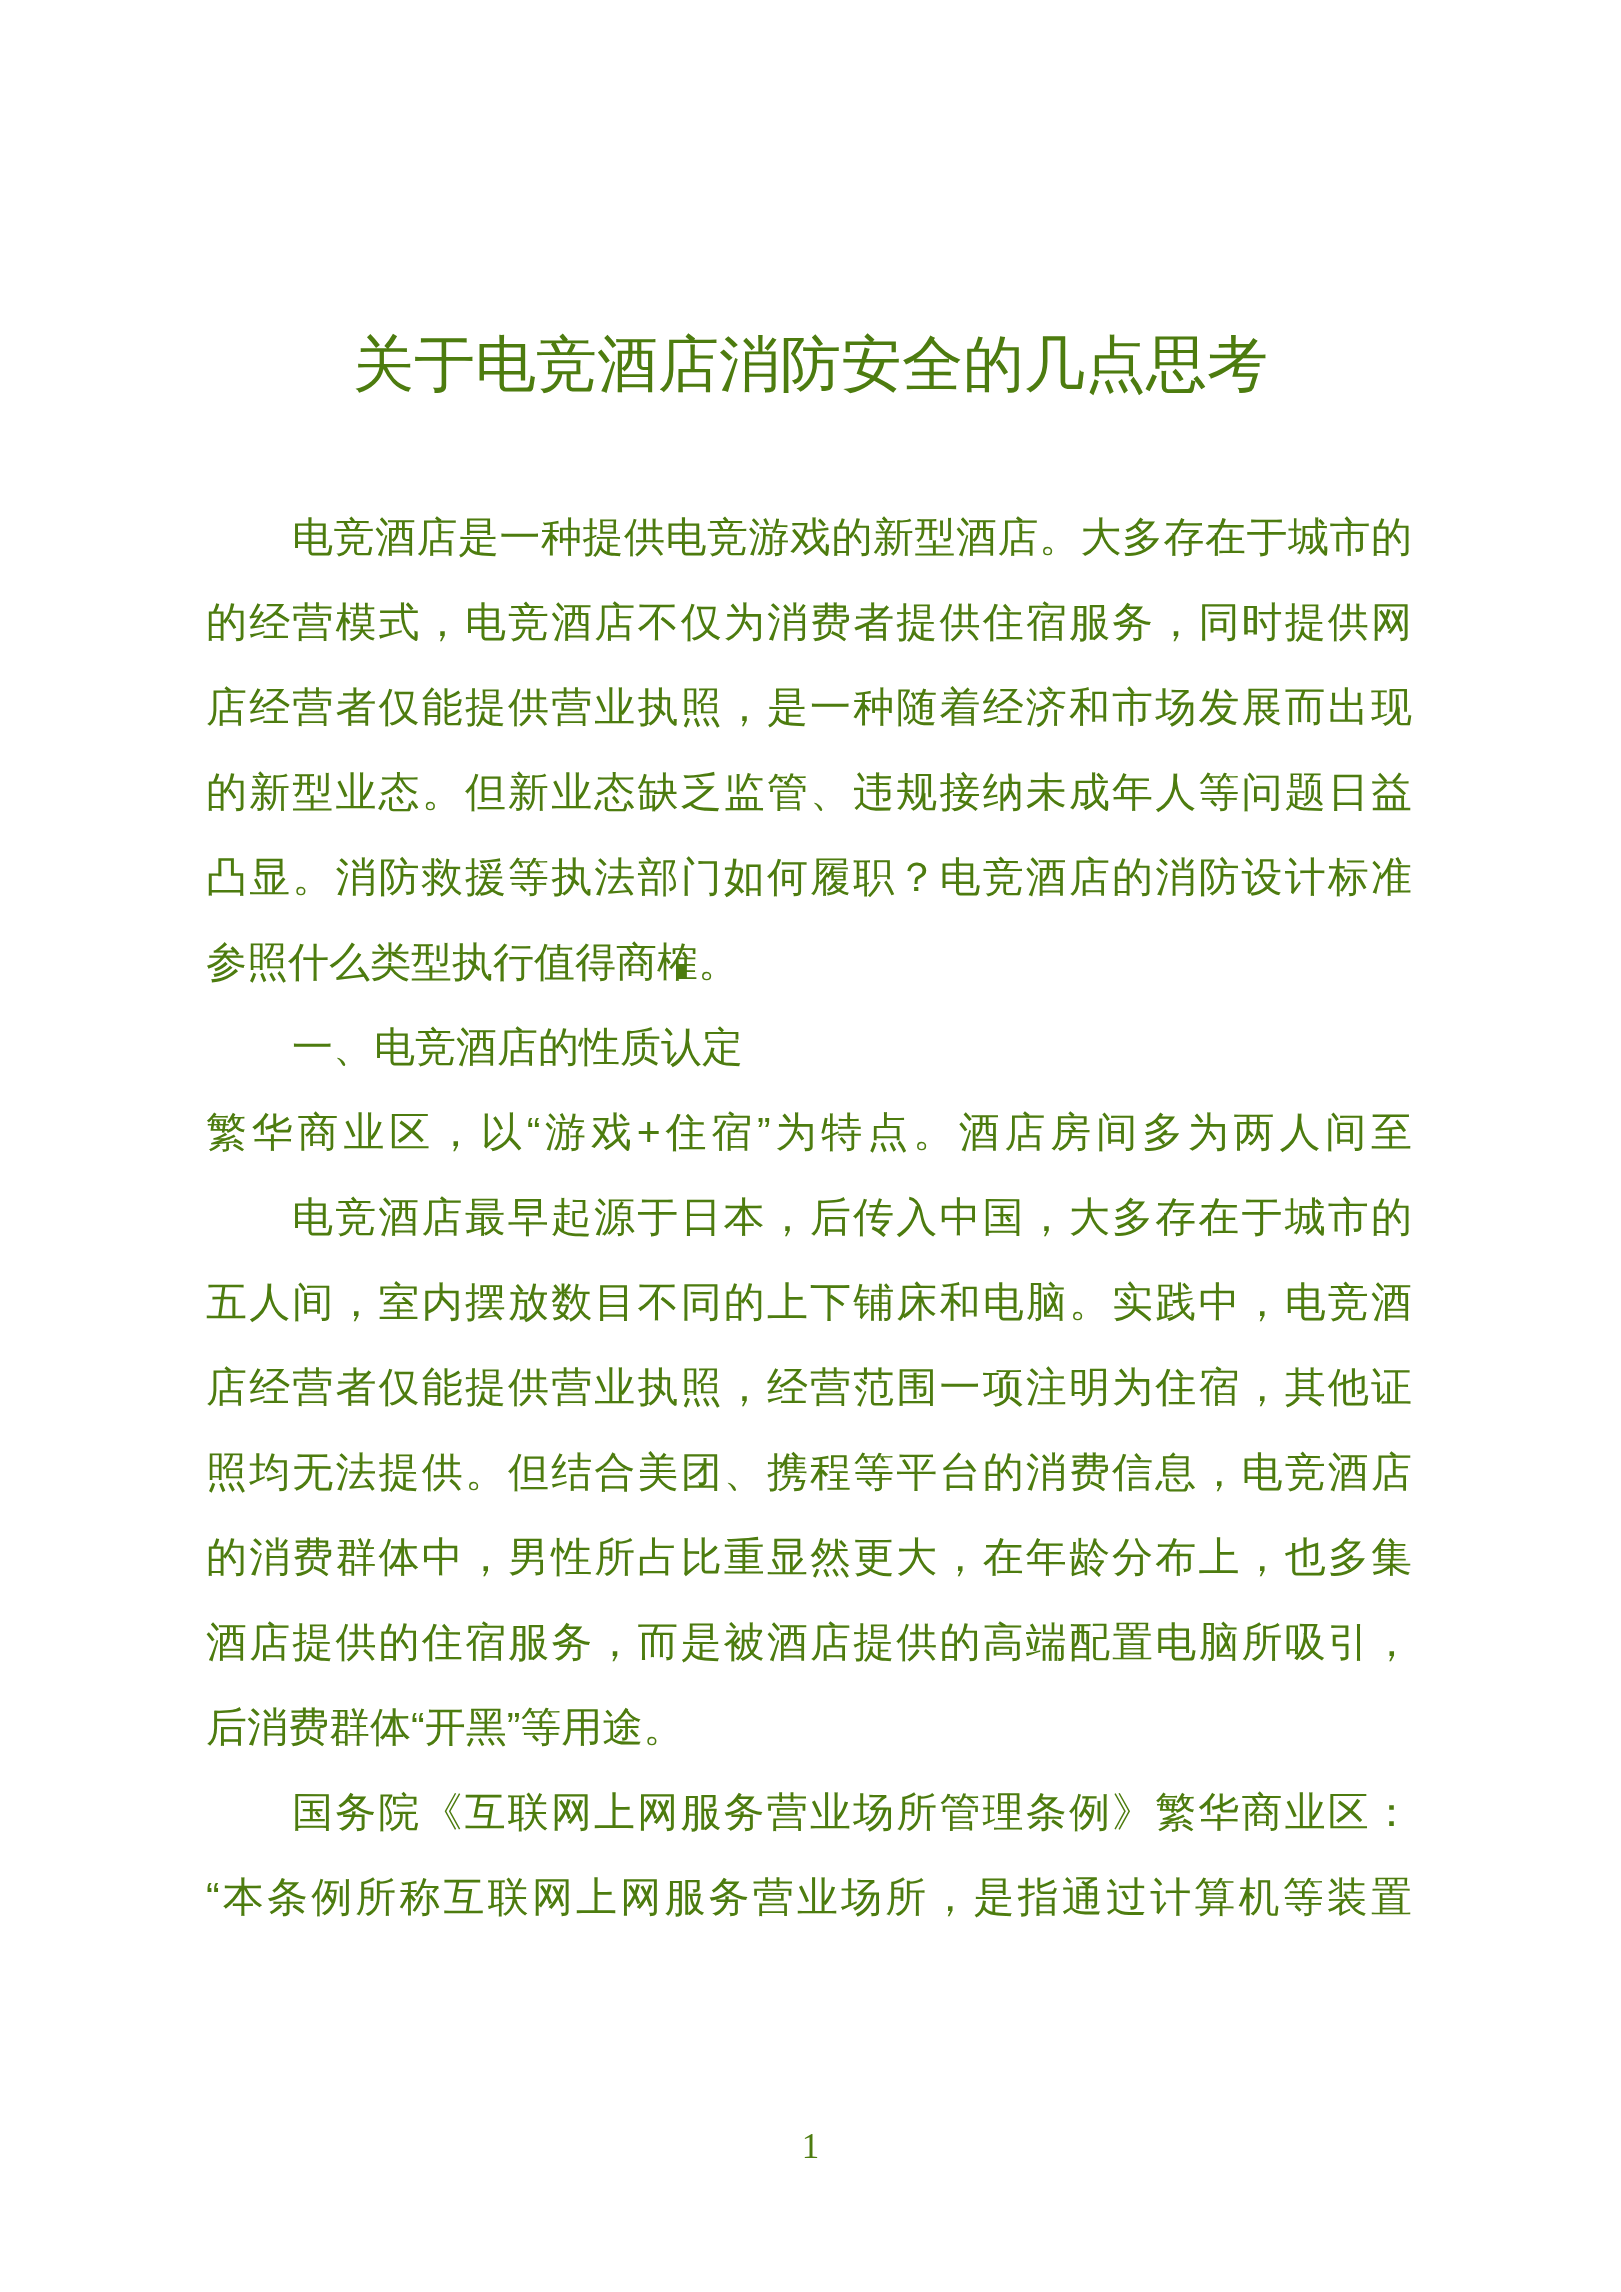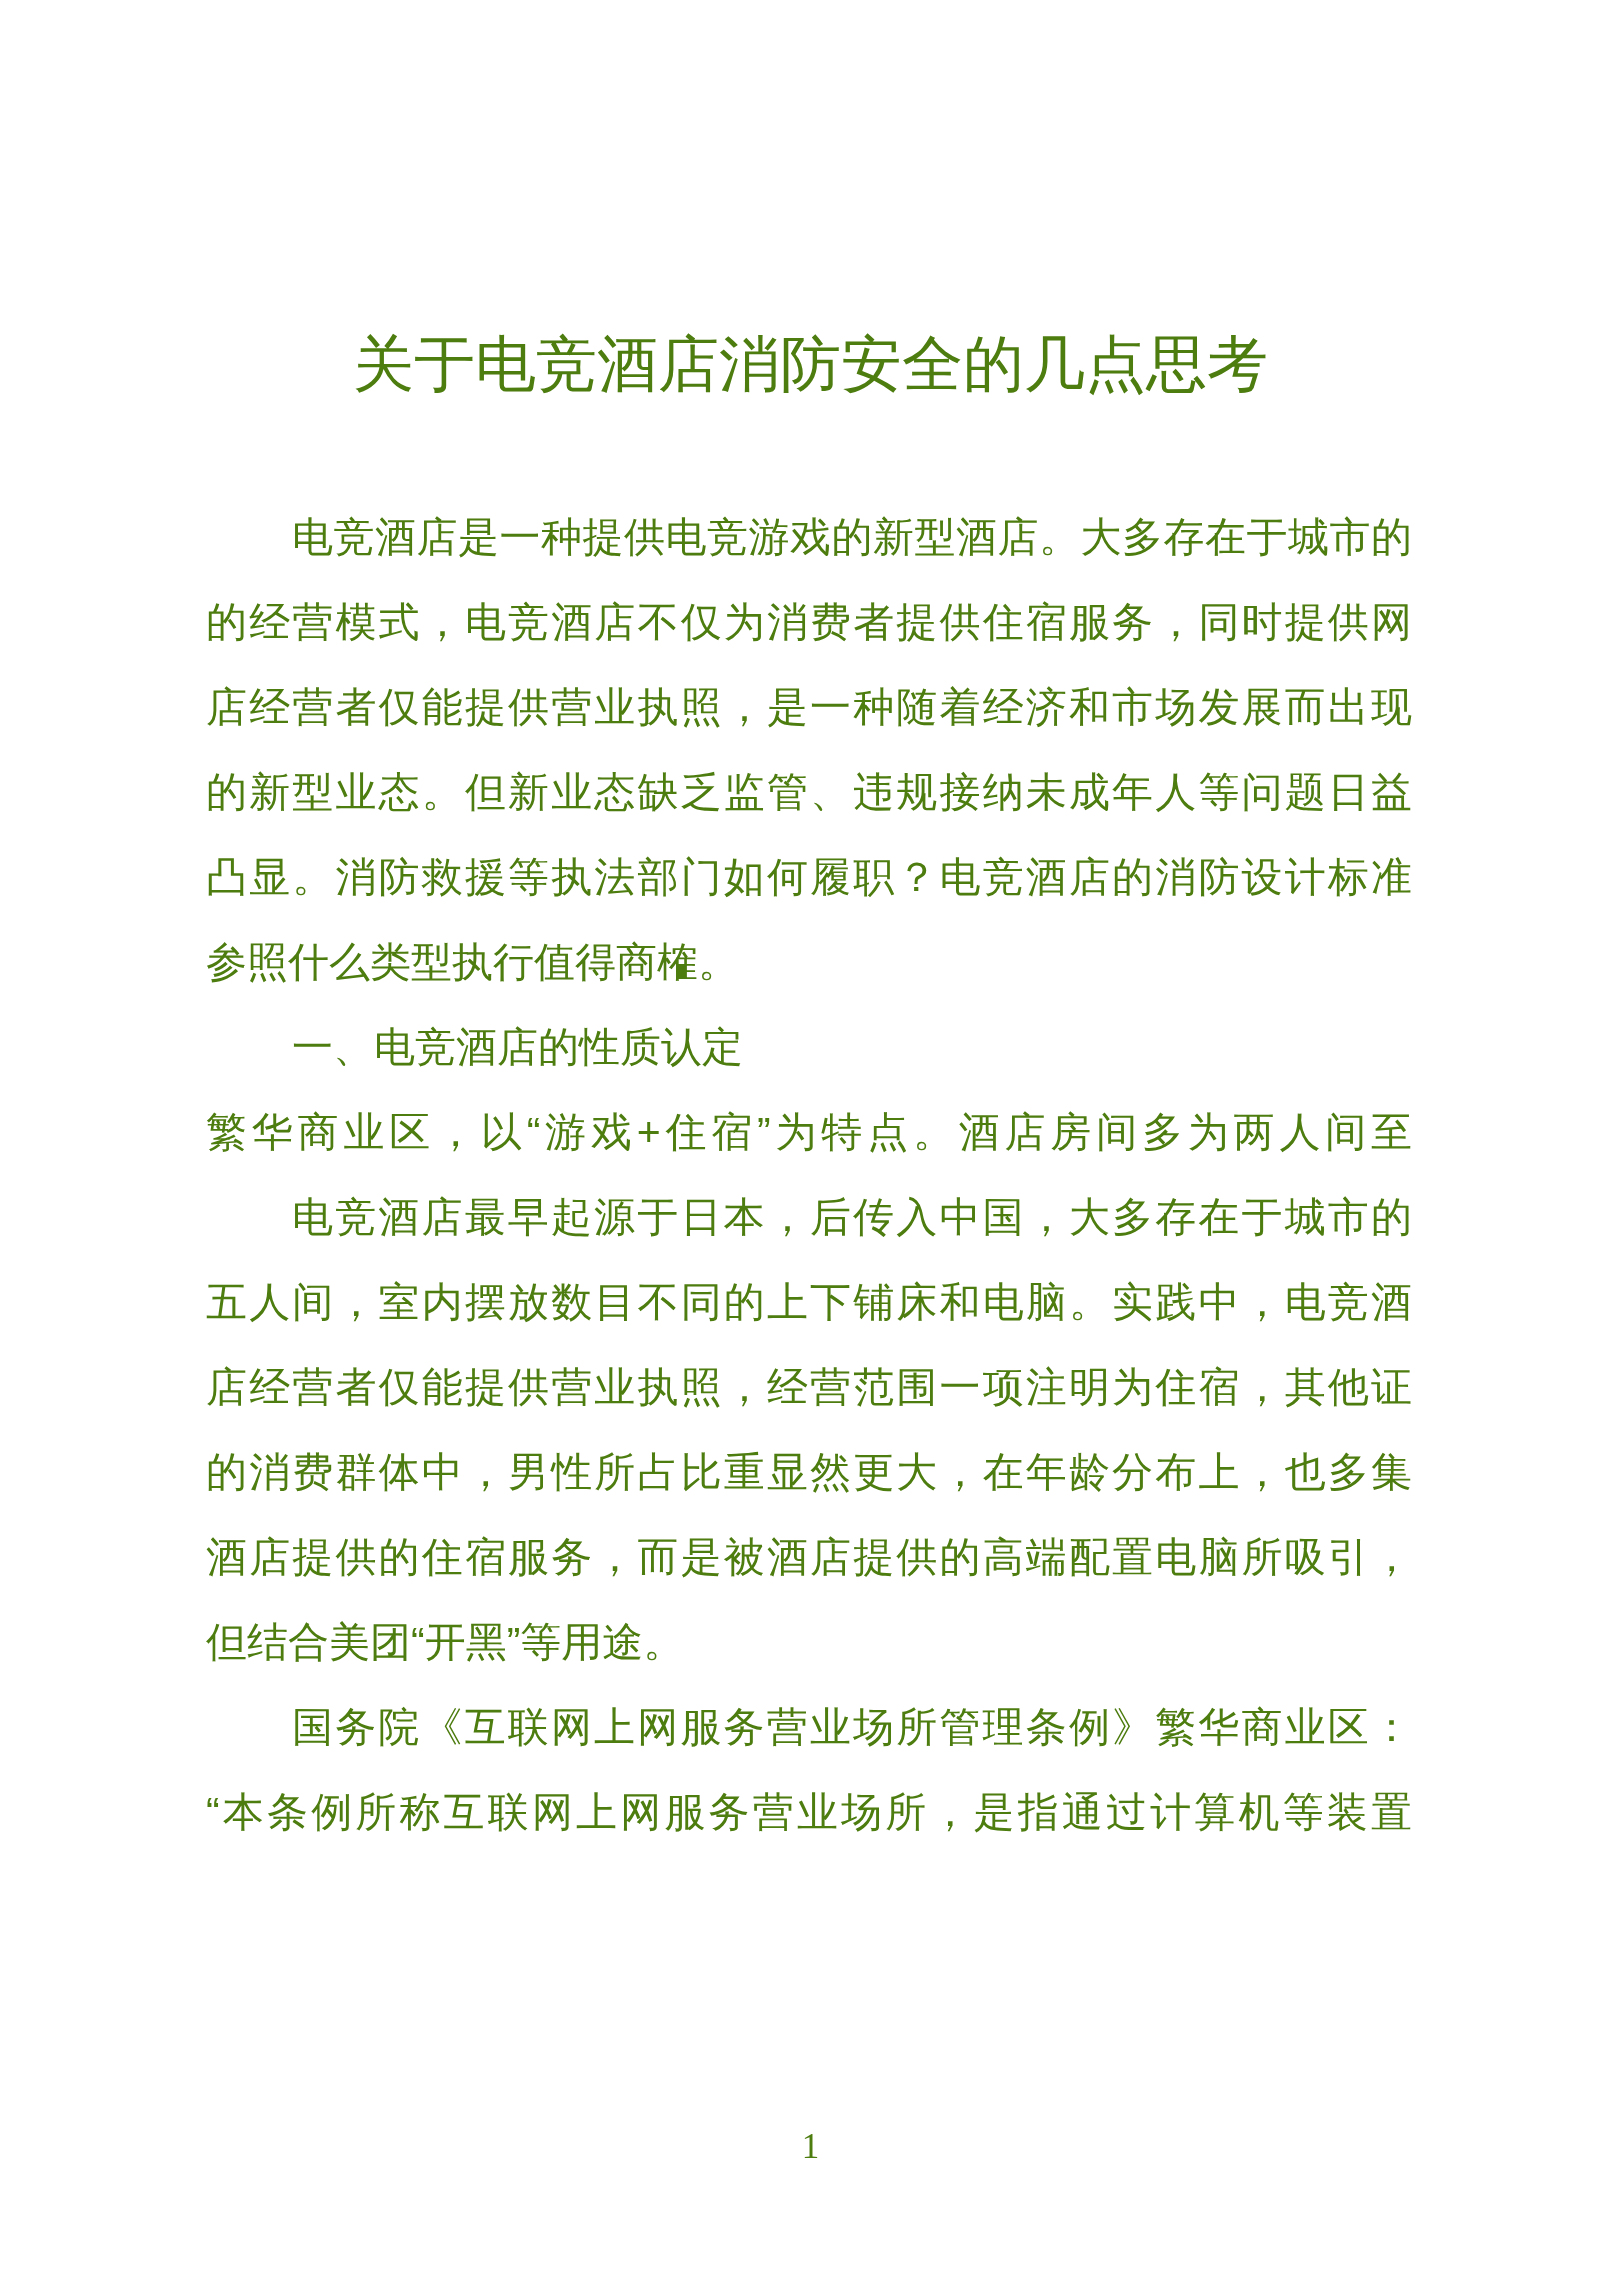--- a/index.html
+++ b/index.html
@@ -79,23 +79,24 @@
     <div class="line">的经营模式，电竞酒店不仅为消费者提供住宿服务，同时提供网</div>
     <div class="line">店经营者仅能提供营业执照，是一种随着经济和市场发展而出现</div>
     <div class="line">的新型业态。但新业态缺乏监管、违规接纳未成年人等问题日益</div>
     <div class="line">凸显。消防救援等执法部门如何履职？电竞酒店的消防设计标准</div>
     <div class="line para-end">参照什么类型执行值得商榷。</div>
     <div class="line indent para-end">一、电竞酒店的性质认定</div>
     <div class="line">繁华商业区，以“游戏+住宿”为特点。酒店房间多为两人间至</div>
     <div class="line indent">电竞酒店最早起源于日本，后传入中国，大多存在于城市的</div>
     <div class="line">五人间，室内摆放数目不同的上下铺床和电脑。实践中，电竞酒</div>
     <div class="line">店经营者仅能提供营业执照，经营范围一项注明为住宿，其他证</div>
+    <div class="line">照均无法提供。但结合美团、携程等平台的消费信息，电竞酒店</div>
     <div class="line">的消费群体中，男性所占比重显然更大，在年龄分布上，也多集</div>
     <div class="line">酒店提供的住宿服务，而是被酒店提供的高端配置电脑所吸引，</div>
-    <div class="line para-end">但结合美团“开黑”等用途。</div>
+    <div class="line para-end">后消费群体“开黑”等用途。</div>
     <div class="line indent">国务院《互联网上网服务营业场所管理条例》繁华商业区：</div>
     <div class="line">“本条例所称互联网上网服务营业场所，是指通过计算机等装置</div>
   </div>
 
   <div class="page-number">1</div>
 
 </div>
 
 
 </body></html>

